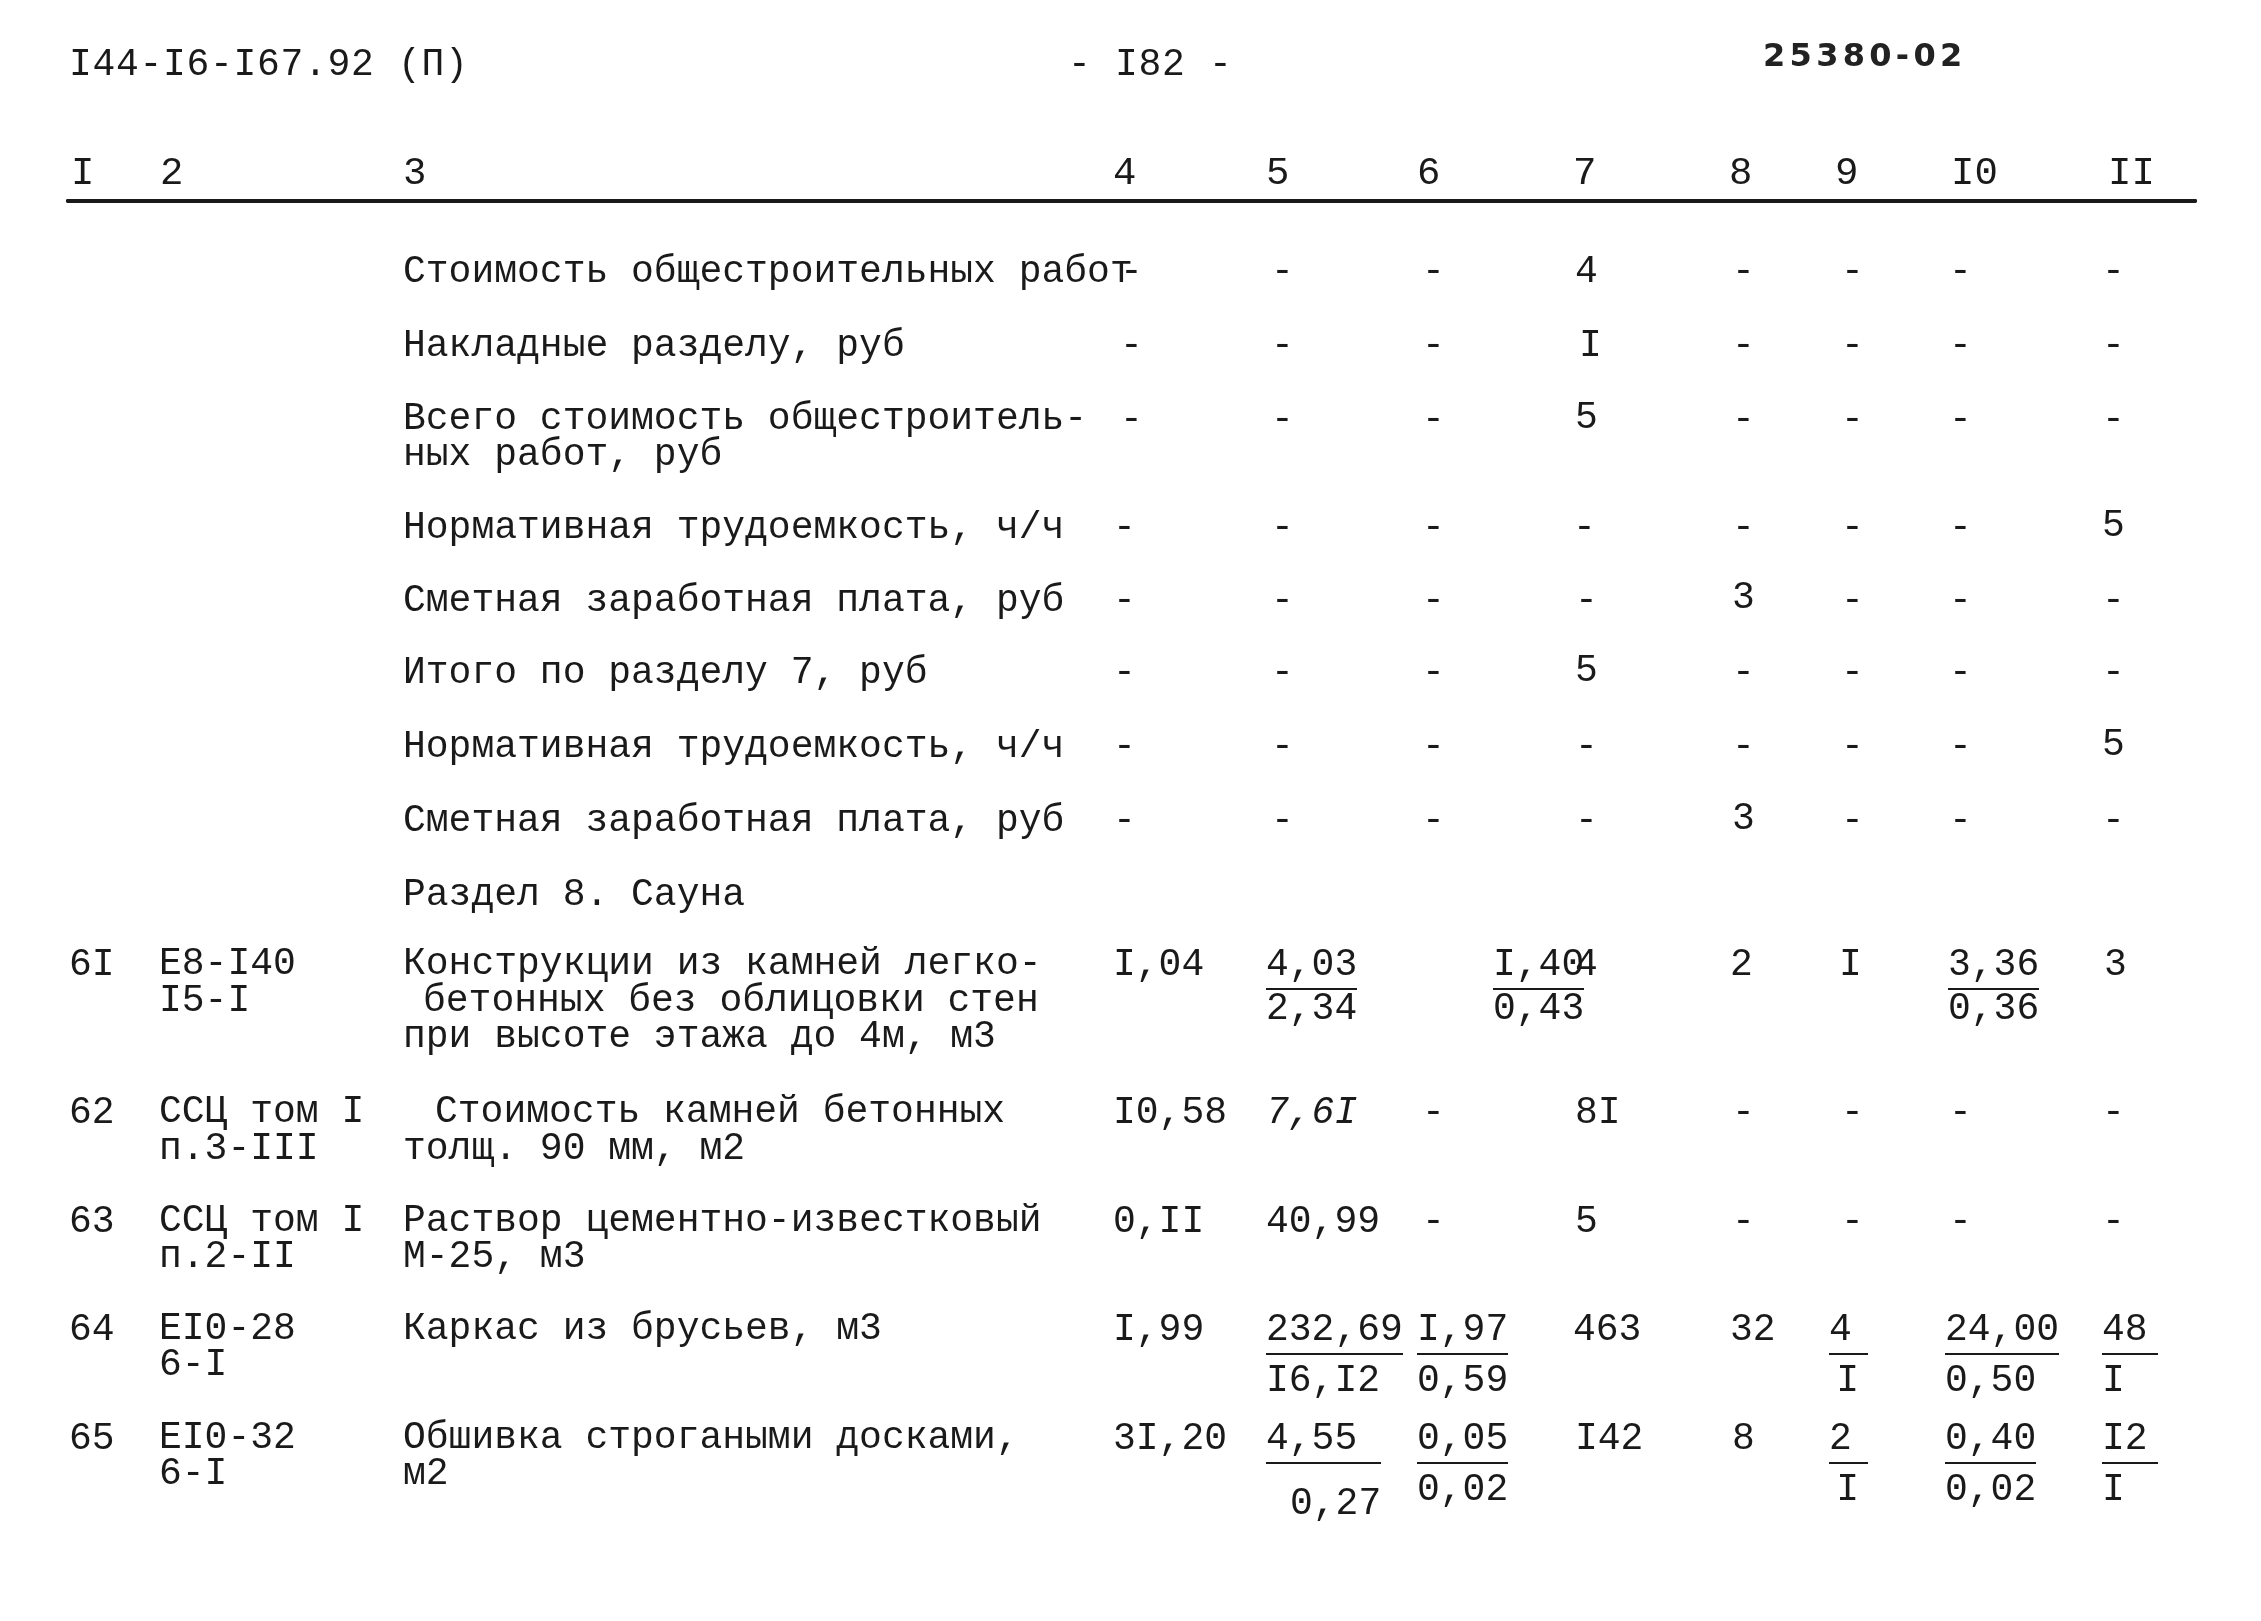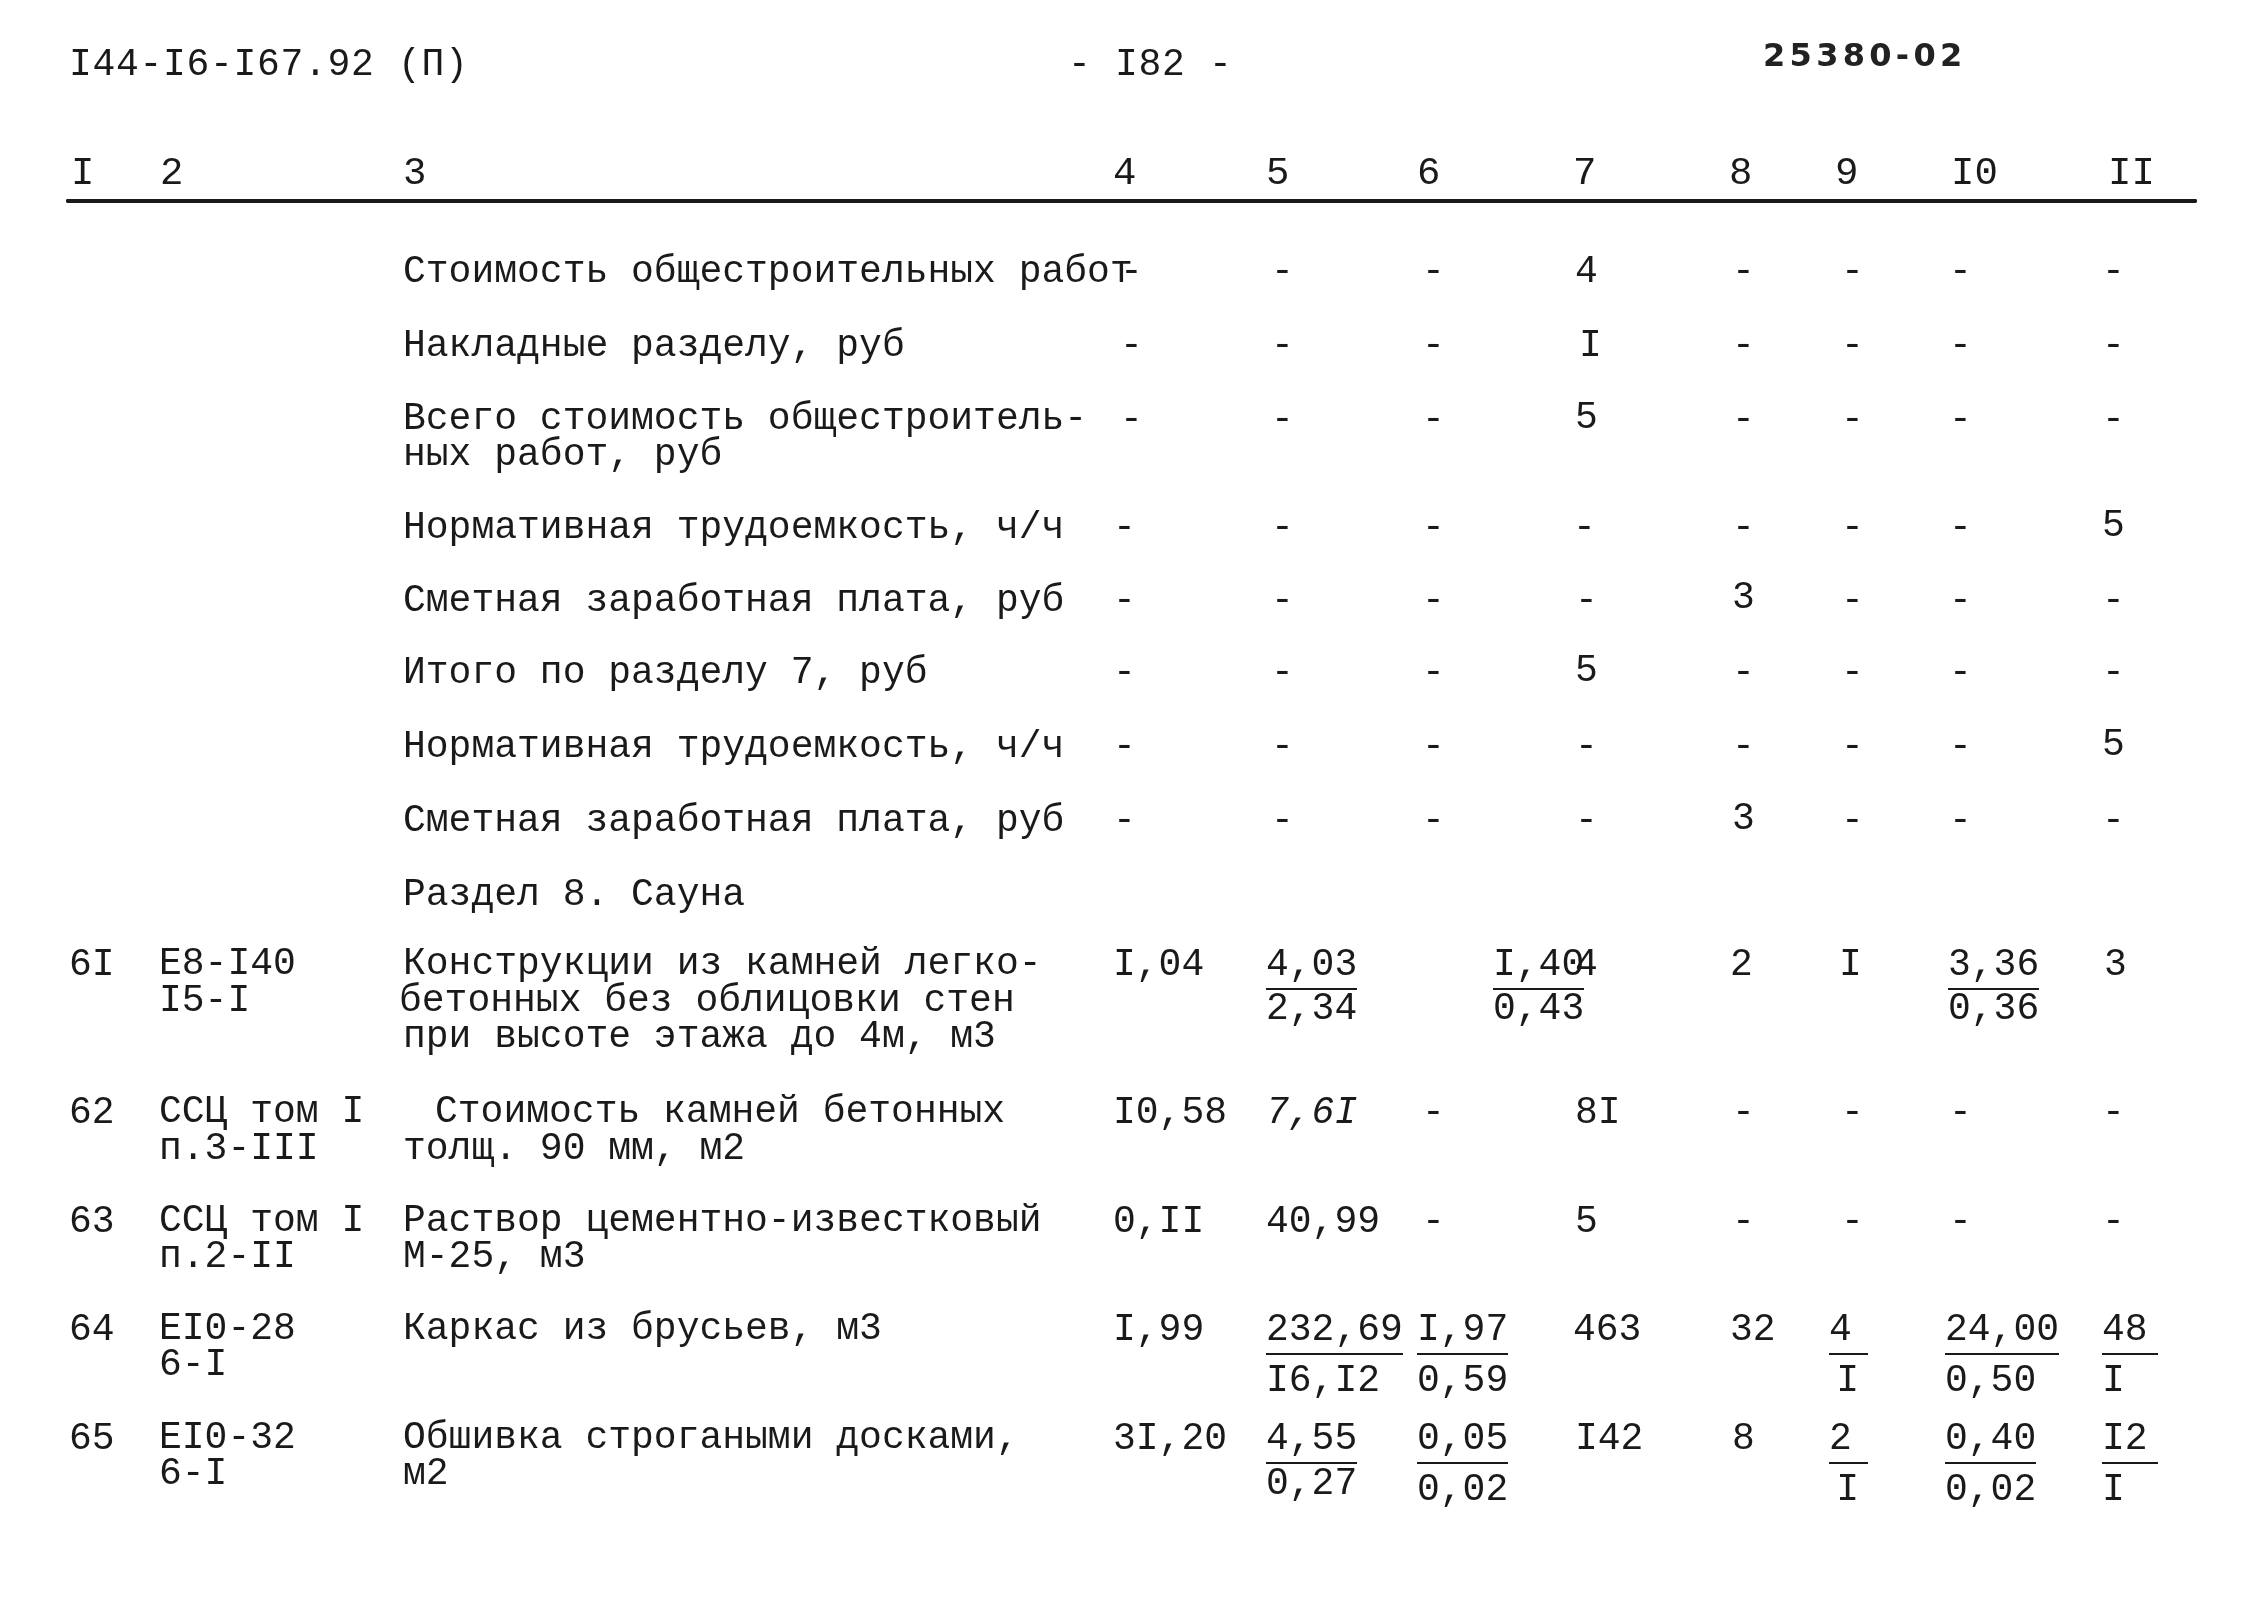--- a/index.html
+++ b/index.html
@@ -128,21 +128,21 @@
 
 <div class="abs txt" style="left:403px; top:876px;">Раздел 8. Сауна</div>
 
 <div>
 
   <div>
     <div class="abs num" style="left:69px; top:946px;">6I</div>
     <div class="abs txt ml" style="left:159px; top:946px;">E8-I40</div>
     <div class="abs txt ml" style="left:159px; top:983px;">I5-I</div>
     <div class="abs txt ml" style="left:403px; top:946px;">Конструкции из камней легко-</div>
-    <div class="abs txt ml" style="left:399px; top:983px;">бетонных без облицовки стен</div>
+    <div class="abs txt ml" style="left:423px; top:983px;">бетонных без облицовки стен</div>
     <div class="abs txt ml" style="left:403px; top:1019px;">при высоте этажа до 4м, м3</div>
     <div class="abs num" style="left:1113px; top:946px;">I,04</div>
     <div class="abs num frac" style="left:1266px; top:946px;">
       <span class="top">4,03</span>
       <span class="bot">2,34</span>
     </div>
     <div class="abs num frac" style="left:1493px; top:946px;">
       <span class="top">I,40</span>
       <span class="bot">0,43</span>
     </div>
@@ -220,21 +220,21 @@
 
   <div>
     <div class="abs num" style="left:69px; top:1420px;">65</div>
     <div class="abs txt ml" style="left:159px; top:1420px;">EI0-32</div>
     <div class="abs txt ml" style="left:159px; top:1456px;">6-I</div>
     <div class="abs txt ml" style="left:403px; top:1420px;">Обшивка строгаными досками,</div>
     <div class="abs txt ml" style="left:403px; top:1456px;">м2</div>
     <div class="abs num" style="left:1113px; top:1420px;">3I,20</div>
     <div class="abs num frac" style="left:1266px; top:1420px;">
       <span class="top">4,55</span>
-      <span class="bot" style="padding-top:1px;">0,27</span>
+      <span class="bot" style="padding-top:21px;margin-left:24px;">0,27</span>
     </div>
     <div class="abs num frac" style="left:1417px; top:1420px;">
       <span class="top">0,05</span>
       <span class="bot" style="padding-top:7.2px;">0,02</span>
     </div>
     <div class="abs num" style="left:1575px; top:1420px;">I42</div>
     <div class="abs num" style="left:1732px; top:1420px;">8</div>
     <div class="abs num frac" style="left:1829px; top:1420px;">
       <span class="top" style="padding-right:16px;">2</span>
       <span class="bot" style="padding-top:7.2px; padding-left:7.2px;">I</span>

